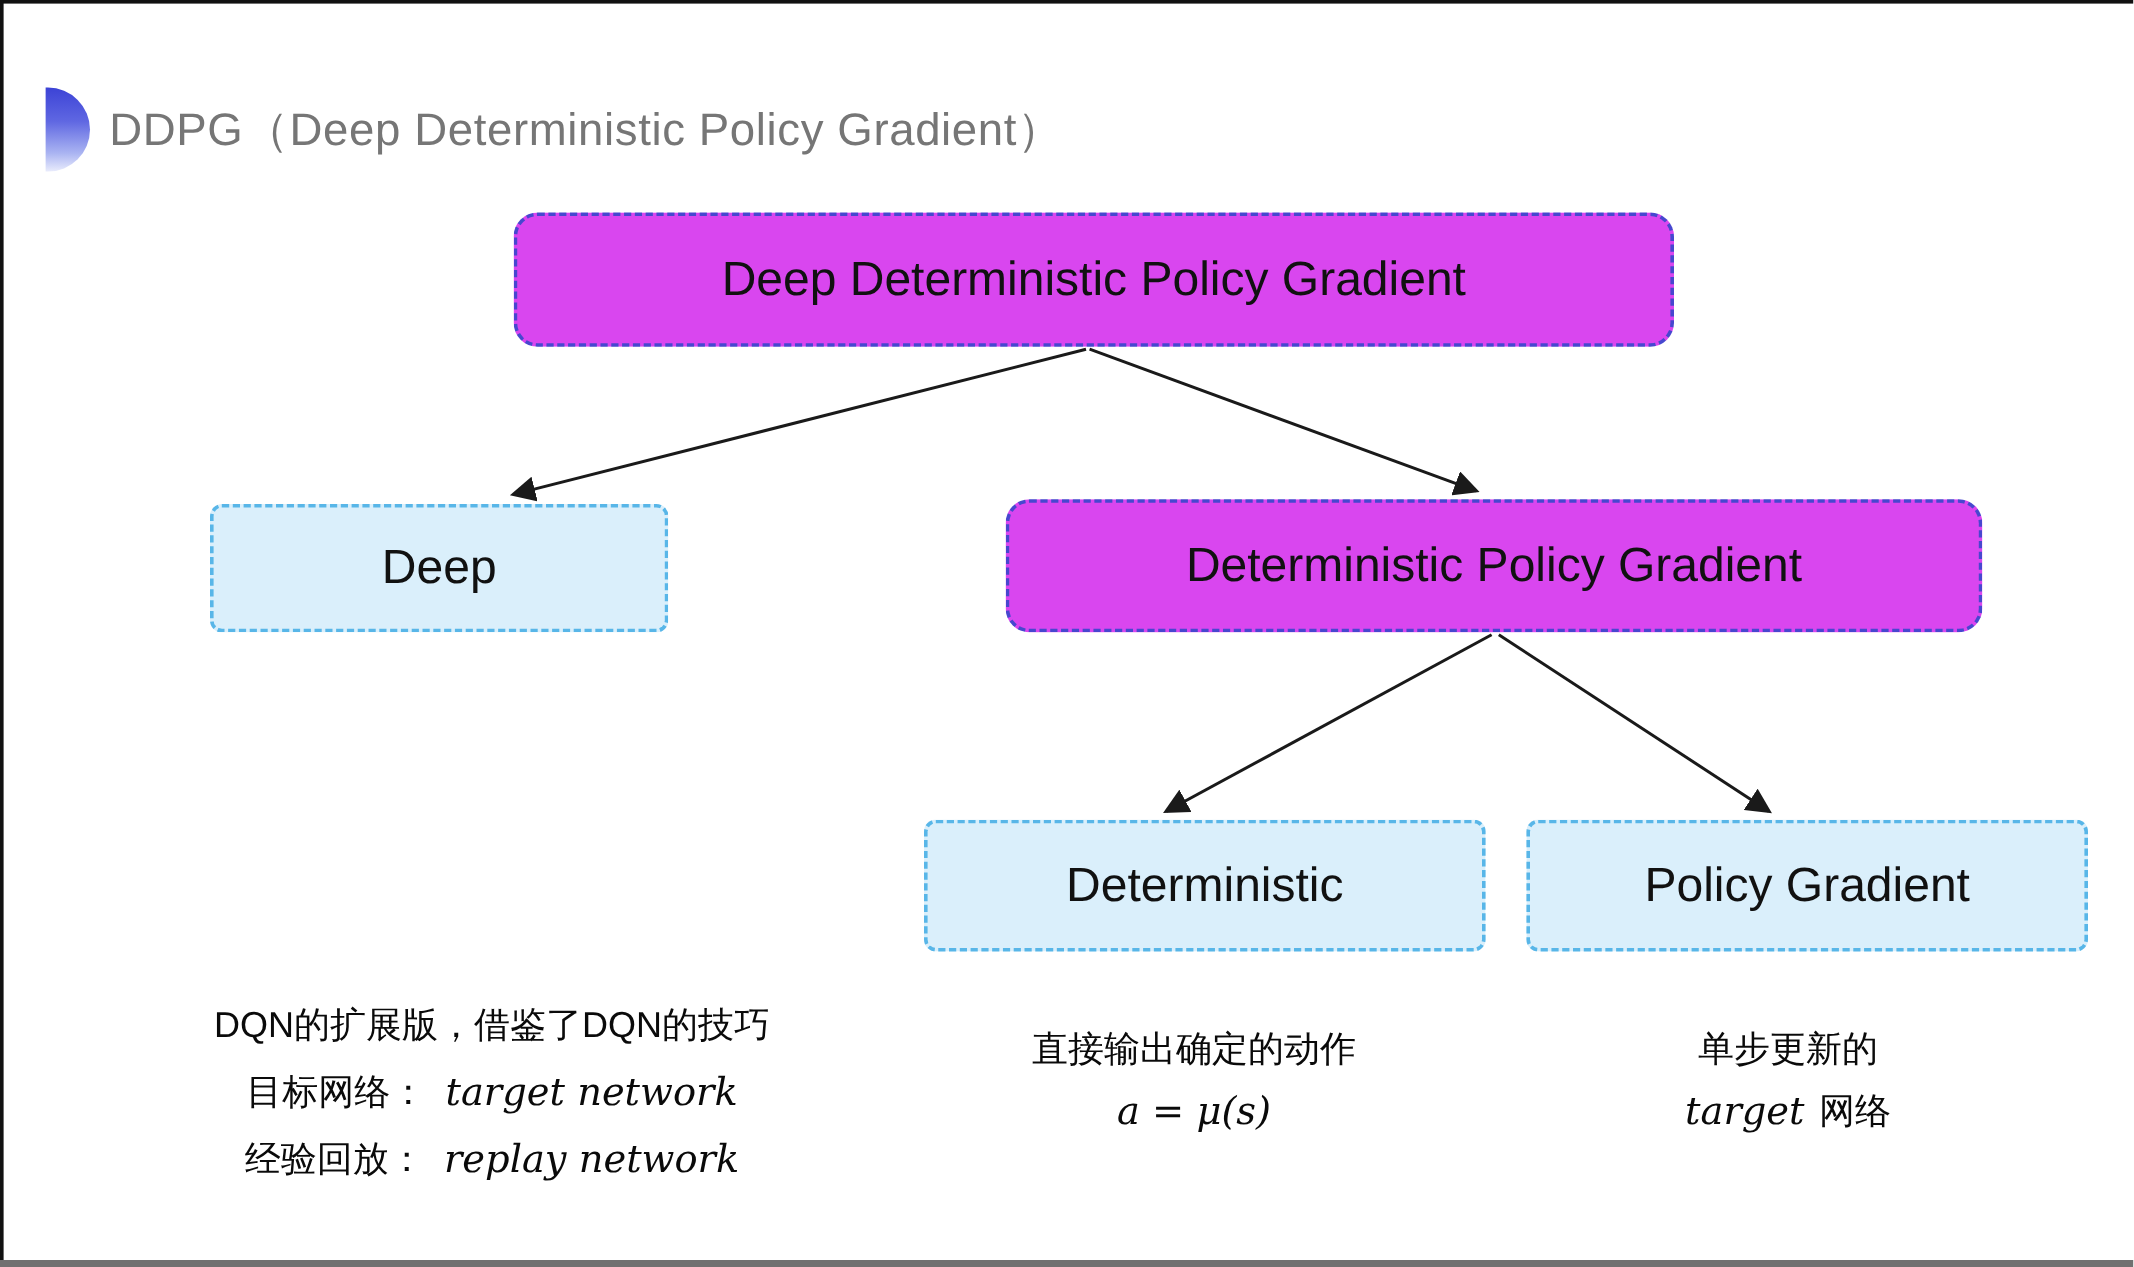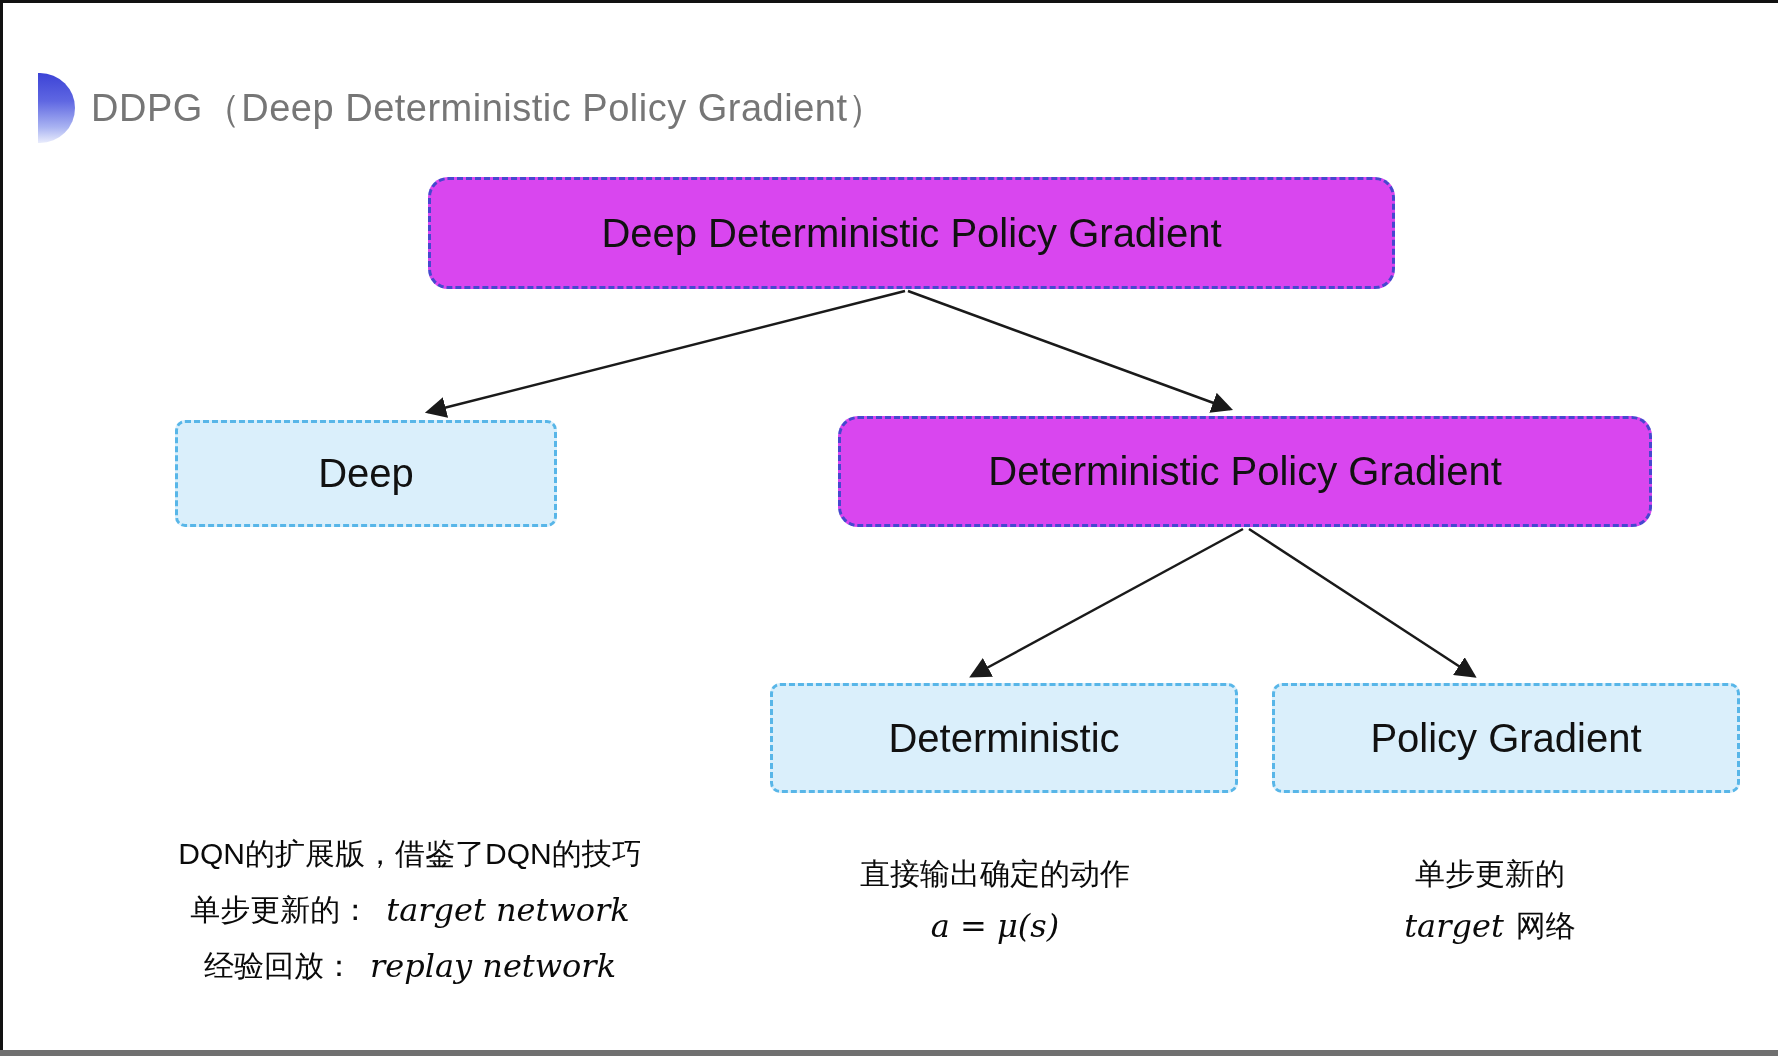--- a/index.html
+++ b/index.html
@@ -88,21 +88,21 @@
 
   <div class="node blue" style="left:1272px;top:683px;width:468px;height:110px;">
     <span>Policy Gradient</span>
   </div>
 
   <div class="note" style="left:130px;top:826px;width:560px;">
     <div class="line">
       <span>DQN的扩展版，借鉴了DQN的技巧</span>
     </div>
     <div class="line">
-      <span>单步更新的：</span>
+      <span>目标网络：</span>
       <span class="term">target network</span>
     </div>
     <div class="line">
       <span>经验回放：</span>
       <span class="term">replay network</span>
     </div>
   </div>
 
   <div class="note note-mid" style="left:755px;top:848px;width:480px;">
     <div class="line">

